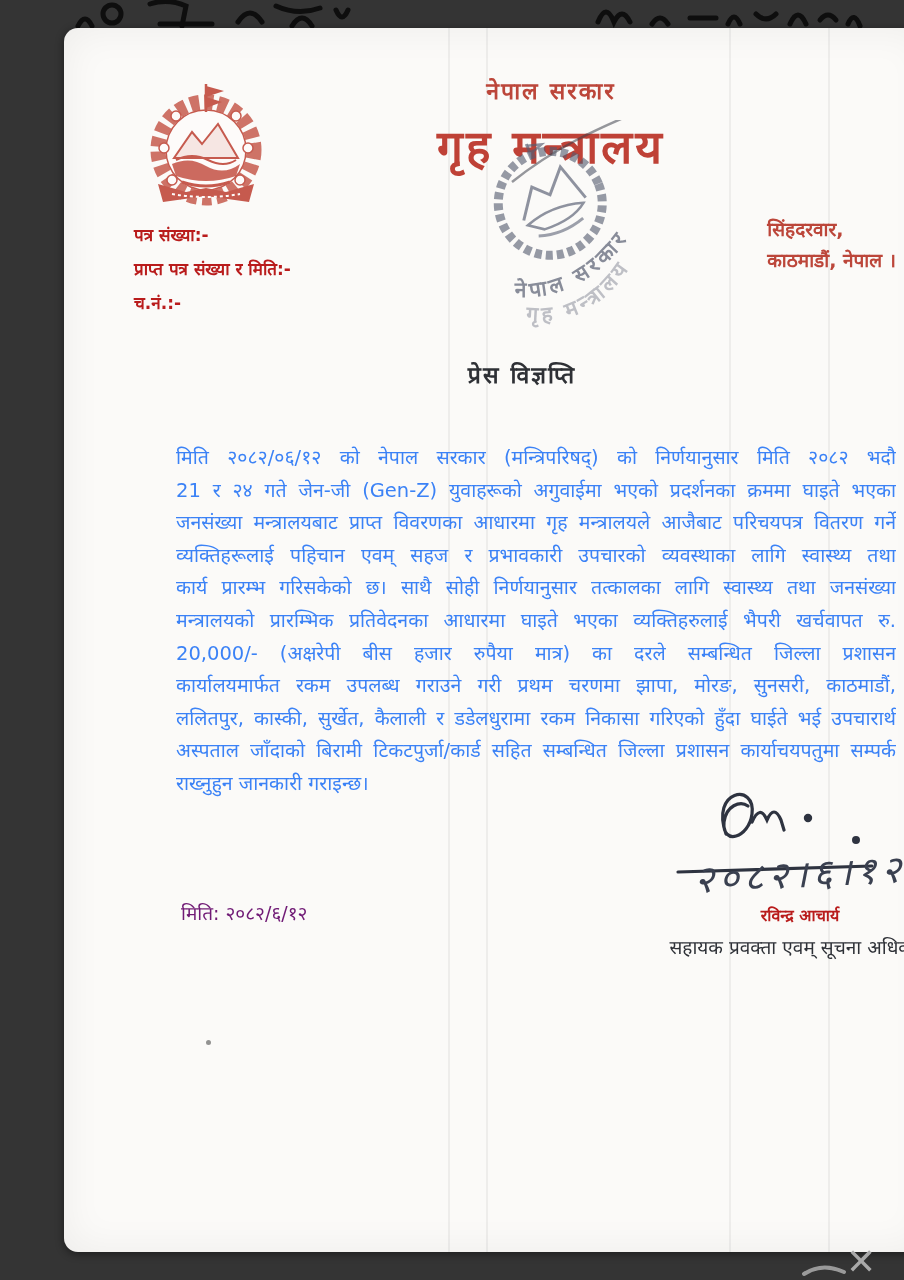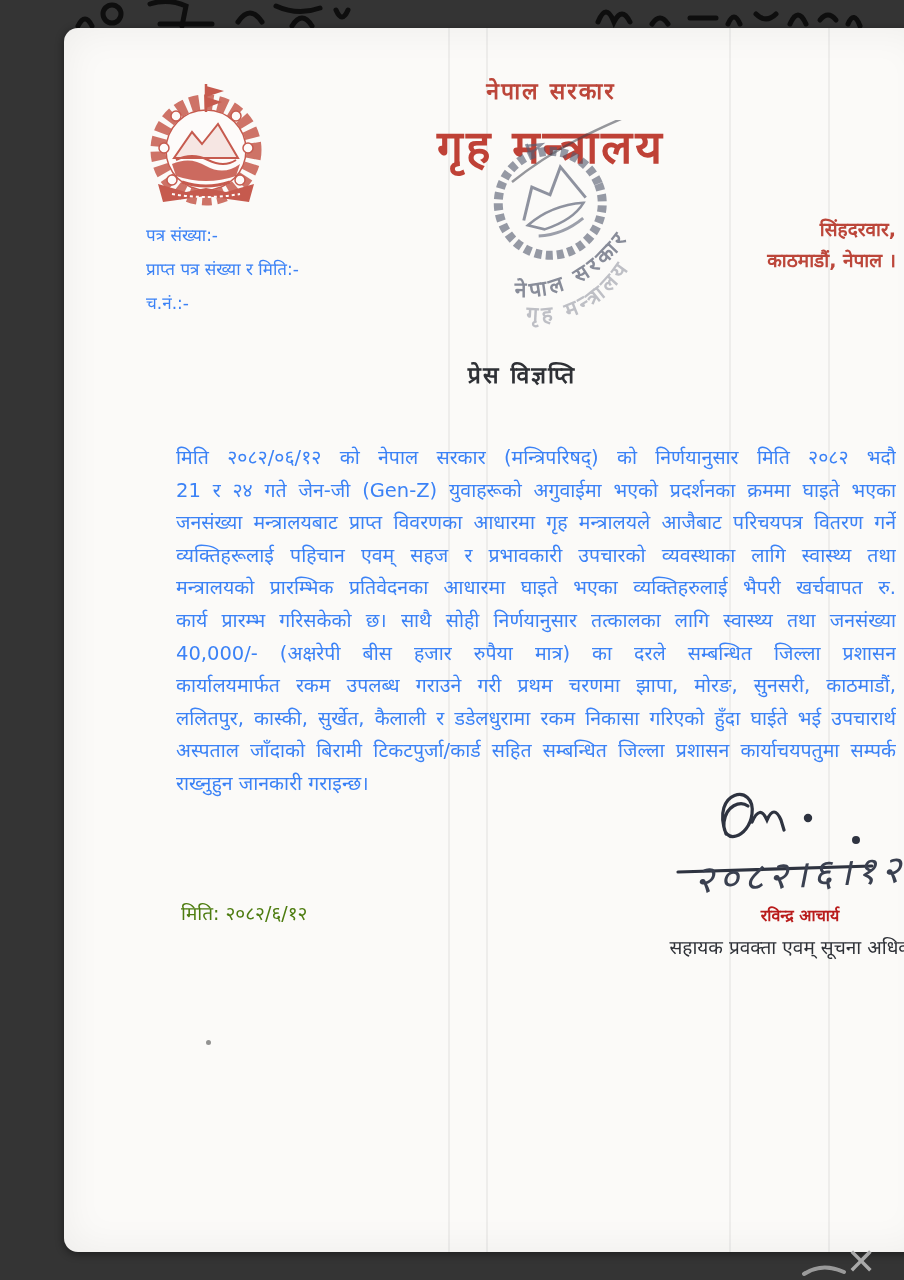--- a/index.html
+++ b/index.html
@@ -8,38 +8,38 @@
   .top-remnants{position:absolute;left:0;top:0;width:904px;height:28px;}
   .paper{position:absolute;left:18px;top:28px;width:864px;height:1224px;background:#fbfaf8;
          border-radius:14px;box-shadow:inset 0 0 40px rgba(0,0,0,0.06),0 2px 8px rgba(0,0,0,0.45);margin-left:46px;}
   .scanline{position:absolute;top:0;bottom:0;width:2px;background:rgba(110,110,115,0.09);}
   .emblem{position:absolute;left:78px;top:50px;width:132px;height:138px;}
   .gov-name{position:absolute;left:55px;top:46px;width:100%;text-align:center;
             color:#bc463a;font-size:23px;font-weight:bold;letter-spacing:2px;}
   .ministry-name{position:absolute;left:55px;top:86px;width:100%;text-align:center;
             color:#bf4136;font-size:46px;font-weight:bold;letter-spacing:3px;}
   .stamp{position:absolute;left:378px;top:92px;width:230px;height:230px;opacity:0.82;}
-  .ref-fields{position:absolute;left:82px;top:190px;color:#3b82f6;font-size:17px;
-            font-weight:normal;line-height:34px;}
+  .ref-fields{position:absolute;left:70px;top:190px;color:#b91c1c;font-size:17px;
+            font-weight:bold;line-height:34px;}
   .address{position:absolute;right:32px;top:186px;color:#bc463a;font-size:19px;
-            font-weight:bold;text-align:right;line-height:31px;}
+            font-weight:bold;line-height:31px;}
   .doc-title{position:absolute;left:26px;top:330px;width:100%;text-align:center;
             color:#2e3035;font-size:23px;font-weight:bold;letter-spacing:2px;}
   .body-text{position:absolute;left:112px;top:414px;width:720px;color:#3b82f6;
             font-size:19.5px;line-height:32.6px;}
   .body-line{text-align:justify;text-align-last:justify;white-space:nowrap;overflow:hidden;}
   .body-line.last{text-align:center;text-align-last:left;}
   .sig-art{position:absolute;left:596px;top:748px;width:250px;height:150px;}
   .hand-date{position:absolute;left:630px;top:818px;width:230px;color:#3a4050;
             font-size:38px;font-style:italic;letter-spacing:5px;transform:rotate(-3deg);}
   .sig-name{position:absolute;left:596px;top:876px;width:280px;text-align:center;
             color:#b91c1c;font-size:16px;font-weight:bold;}
   .sig-designation{position:absolute;left:556px;top:906px;width:360px;text-align:center;
             color:#2e3137;font-size:19px;}
-  .footer-date{position:absolute;left:117px;top:872px;color:#4d7c0f;font-size:19px;}
+  .footer-date{position:absolute;left:117px;top:872px;color:#701a75;font-size:19px;}
   .speck{position:absolute;left:142px;top:1012px;width:5px;height:5px;border-radius:50%;
             background:rgba(60,60,60,0.55);}
   .close-partial{position:absolute;left:846px;top:1244px;width:60px;height:36px;
             color:#a9a9a9;font-size:36px;font-weight:bold;line-height:36px;}
   .close-hook{position:absolute;left:800px;top:1258px;width:60px;height:22px;}
 </style>
 </head>
 <body>
 
 <div class="stage">
@@ -132,23 +132,23 @@
       <div>काठमाडौं, नेपाल ।</div>
     </div>
 
     <div class="doc-title">प्रेस विज्ञप्ति</div>
 
     <div class="body-text">
       <div class="body-line">मिति २०८२/०६/१२ को नेपाल सरकार (मन्त्रिपरिषद्) को निर्णयानुसार मिति २०८२ भदौ</div>
       <div class="body-line">21 र २४ गते जेन-जी (Gen-Z) युवाहरूको अगुवाईमा भएको प्रदर्शनका क्रममा घाइते भएका</div>
       <div class="body-line">जनसंख्या मन्त्रालयबाट प्राप्त विवरणका आधारमा गृह मन्त्रालयले आजैबाट परिचयपत्र वितरण गर्ने</div>
       <div class="body-line">व्यक्तिहरूलाई पहिचान एवम् सहज र प्रभावकारी उपचारको व्यवस्थाका लागि स्वास्थ्य तथा</div>
+      <div class="body-line">कार्य प्रारम्भ गरिसकेको छ। साथै सोही निर्णयानुसार तत्कालका लागि स्वास्थ्य तथा जनसंख्या</div>
       <div class="body-line">मन्त्रालयको प्रारम्भिक प्रतिवेदनका आधारमा घाइते भएका व्यक्तिहरुलाई भैपरी खर्चवापत रु.</div>
-      <div class="body-line">कार्य प्रारम्भ गरिसकेको छ। साथै सोही निर्णयानुसार तत्कालका लागि स्वास्थ्य तथा जनसंख्या</div>
-      <div class="body-line">40,000/- (अक्षरेपी बीस हजार रुपैया मात्र) का दरले सम्बन्धित जिल्ला प्रशासन</div>
+      <div class="body-line">20,000/- (अक्षरेपी बीस हजार रुपैया मात्र) का दरले सम्बन्धित जिल्ला प्रशासन</div>
       <div class="body-line">कार्यालयमार्फत रकम उपलब्ध गराउने गरी प्रथम चरणमा झापा, मोरङ, सुनसरी, काठमाडौं,</div>
       <div class="body-line">ललितपुर, कास्की, सुर्खेत, कैलाली र डडेलधुरामा रकम निकासा गरिएको हुँदा घाईते भई उपचारार्थ</div>
       <div class="body-line">अस्पताल जाँदाको बिरामी टिकटपुर्जा/कार्ड सहित सम्बन्धित जिल्ला प्रशासन कार्याचयपतुमा सम्पर्क</div>
       <div class="body-line last">राख्नुहुन जानकारी गराइन्छ।</div>
     </div>
 
     <svg class="sig-art" viewBox="0 0 250 150">
       <g fill="none" stroke="#2e3340" stroke-width="3.2" stroke-linecap="round">
         <path d="M66 58 C50 14 96 6 92 38 C89 62 62 70 64 46 C66 30 80 24 88 30"></path>
         <path d="M92 46 q8 -18 15 -2 q7 -16 14 0 l3 10"></path>

